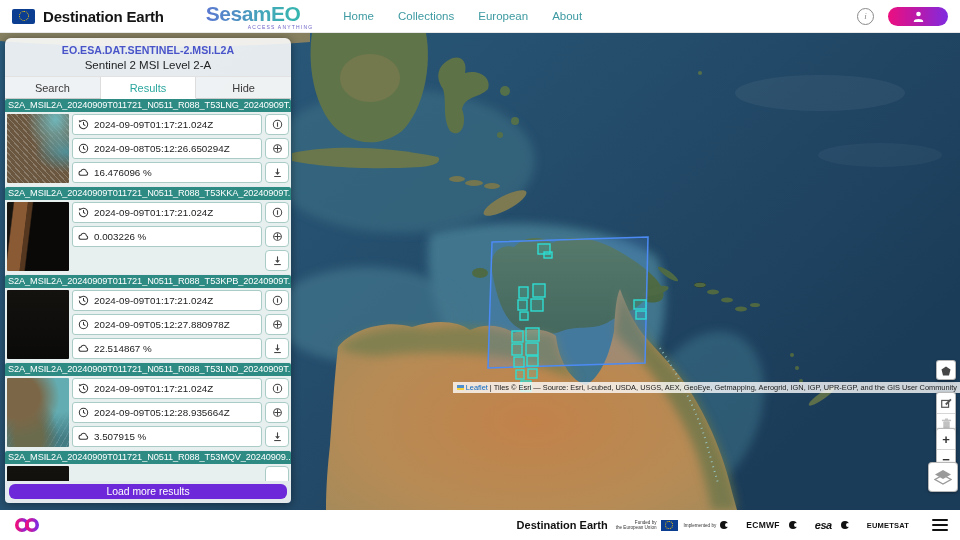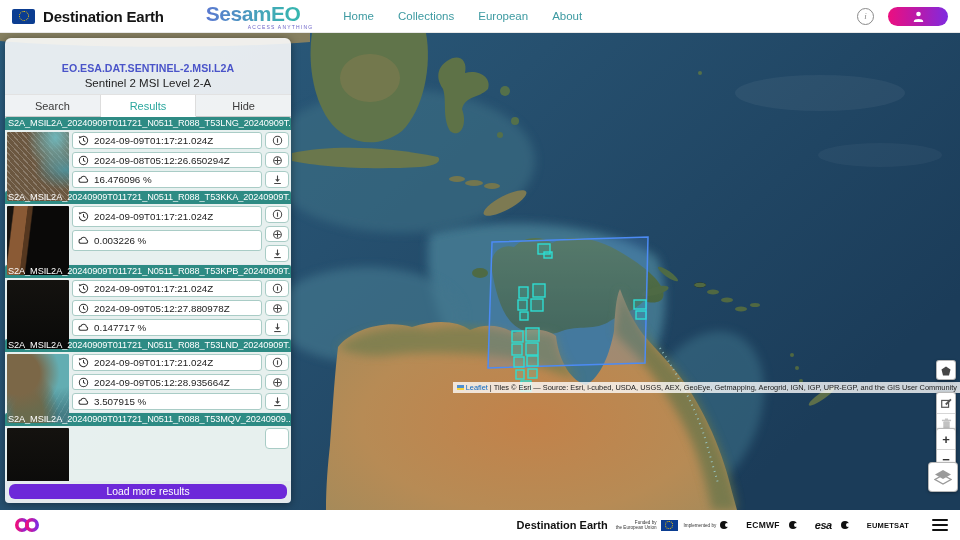--- a/index.html
+++ b/index.html
@@ -49,35 +49,35 @@
   #ctl-edit{left:936px;top:392px;width:20px;height:41px;}
   #ctl-zoom{left:936px;top:428px;width:20px;height:41px;}
   #ctl-layers{left:928px;top:462px;width:30px;height:30px;border-radius:4px;
        display:flex;align-items:center;justify-content:center;}
 
   
   .panel{position:absolute;left:5px;top:38px;width:286px;height:465px;z-index:30;
          background:rgba(255,255,255,.88);border-radius:6px 6px 4px 4px;
          box-shadow:0 1px 8px rgba(0,0,0,.4);display:flex;flex-direction:column;overflow:hidden;
          box-sizing:border-box;}
-  .coll-id{font-size:10.6px;color:#4a54c9;text-align:center;padding-top:24px;font-weight:bold;}
+  .coll-id{font-size:10.6px;color:#4a54c9;text-align:center;padding-top:6px;font-weight:bold;}
   .coll-name{font-size:11.5px;color:#232323;text-align:center;padding:3px 0 5px;}
   .tabs{display:flex;height:21px;border-top:1px solid #e2e2e2;border-bottom:1px solid #cbcbcb;flex:none;}
   .tab{flex:1;display:flex;align-items:center;justify-content:center;font-size:11px;color:#3a3a3a;
        background:rgba(248,248,248,.55);border-right:1px solid #ddd;cursor:pointer;}
   .tab:last-child{border-right:none;}
   .tab.active{color:#2ba79e;background:#fff;border-bottom:1px solid #fff;margin-bottom:-1px;}
   .meta{display:flex;justify-content:space-between;font-size:10.4px;color:#222;
         padding:4px 6px 3px;flex:none;}
   .plist{flex:1;overflow:hidden;}
   .card + .card{margin-top:1px;}
   .p-title{background:#2e8b84;color:#fff;font-size:9.2px;letter-spacing:-.1px;height:13px;
         line-height:13px;padding:0 3px;white-space:nowrap;overflow:hidden;cursor:pointer;
         border-radius:2px 2px 0 0;}
-  .p-body{display:flex;background:rgba(231,240,238,.95);padding:2px;gap:3px;height:60px;box-sizing:border-box;text-align:center;}
+  .p-body{display:flex;background:rgba(231,240,238,.95);padding:2px;gap:3px;height:74px;box-sizing:border-box;text-align:center;}
   .thumb{width:62px;height:69px;flex:none;border-radius:1px;cursor:pointer;}
   .rowcol{flex:1;display:flex;flex-direction:column;gap:3px;min-width:0;}
   .prow{background:#fff;border:1px solid #a9ccc6;border-radius:3px;height:21px;display:flex;
         align-items:center;padding:0 5px;gap:5px;font-size:9.8px;color:#222;white-space:nowrap;
         overflow:hidden;box-sizing:border-box;}
   .btncol{width:24px;flex:none;display:flex;flex-direction:column;gap:3px;}
   .pbtn{height:21px;background:#fff;border:1px solid #a9ccc6;border-radius:4px;display:flex;
         align-items:center;justify-content:center;cursor:pointer;box-sizing:border-box;}
   .load-more{margin:3px 4px 4px;height:15px;flex:none;background:#6d28d9;border-radius:6px;color:#fff;
         font-size:10.4px;display:flex;align-items:center;justify-content:center;cursor:pointer;}
@@ -396,21 +396,21 @@
           <svg width="11" height="11" viewBox="0 0 12 12">
             <circle cx="6" cy="6" r="4.6" fill="none" stroke="#333" stroke-width="1.1"></circle>
             <path d="M6,3.4 L6,6 L8,7.2" fill="none" stroke="#333" stroke-width="1.1"></path>
           </svg>
           <span>2024-09-09T05:12:27.880978Z</span>
         </div>
         <div class="prow">
           <svg width="11" height="11" viewBox="0 0 12 12">
             <path d="M3.4,9 a2.3,2.3 0 0 1 0,-4.6 a3,3 0 0 1 5.8,0.7 a2,2 0 0 1 -0.4,3.9 z" fill="none" stroke="#333" stroke-width="1.1"></path>
           </svg>
-          <span>0.147717 %</span>
+          <span>22.514867 %</span>
         </div>
       </div>
       <div class="btncol">
         <div class="pbtn">
           <svg width="11" height="11" viewBox="0 0 12 12">
             <circle cx="6" cy="6" r="4.6" fill="none" stroke="#444" stroke-width="1.1"></circle>
             <line x1="6" y1="3.6" x2="6" y2="8.4" stroke="#444" stroke-width="1.2"></line>
           </svg>
         </div>
         <div class="pbtn">

